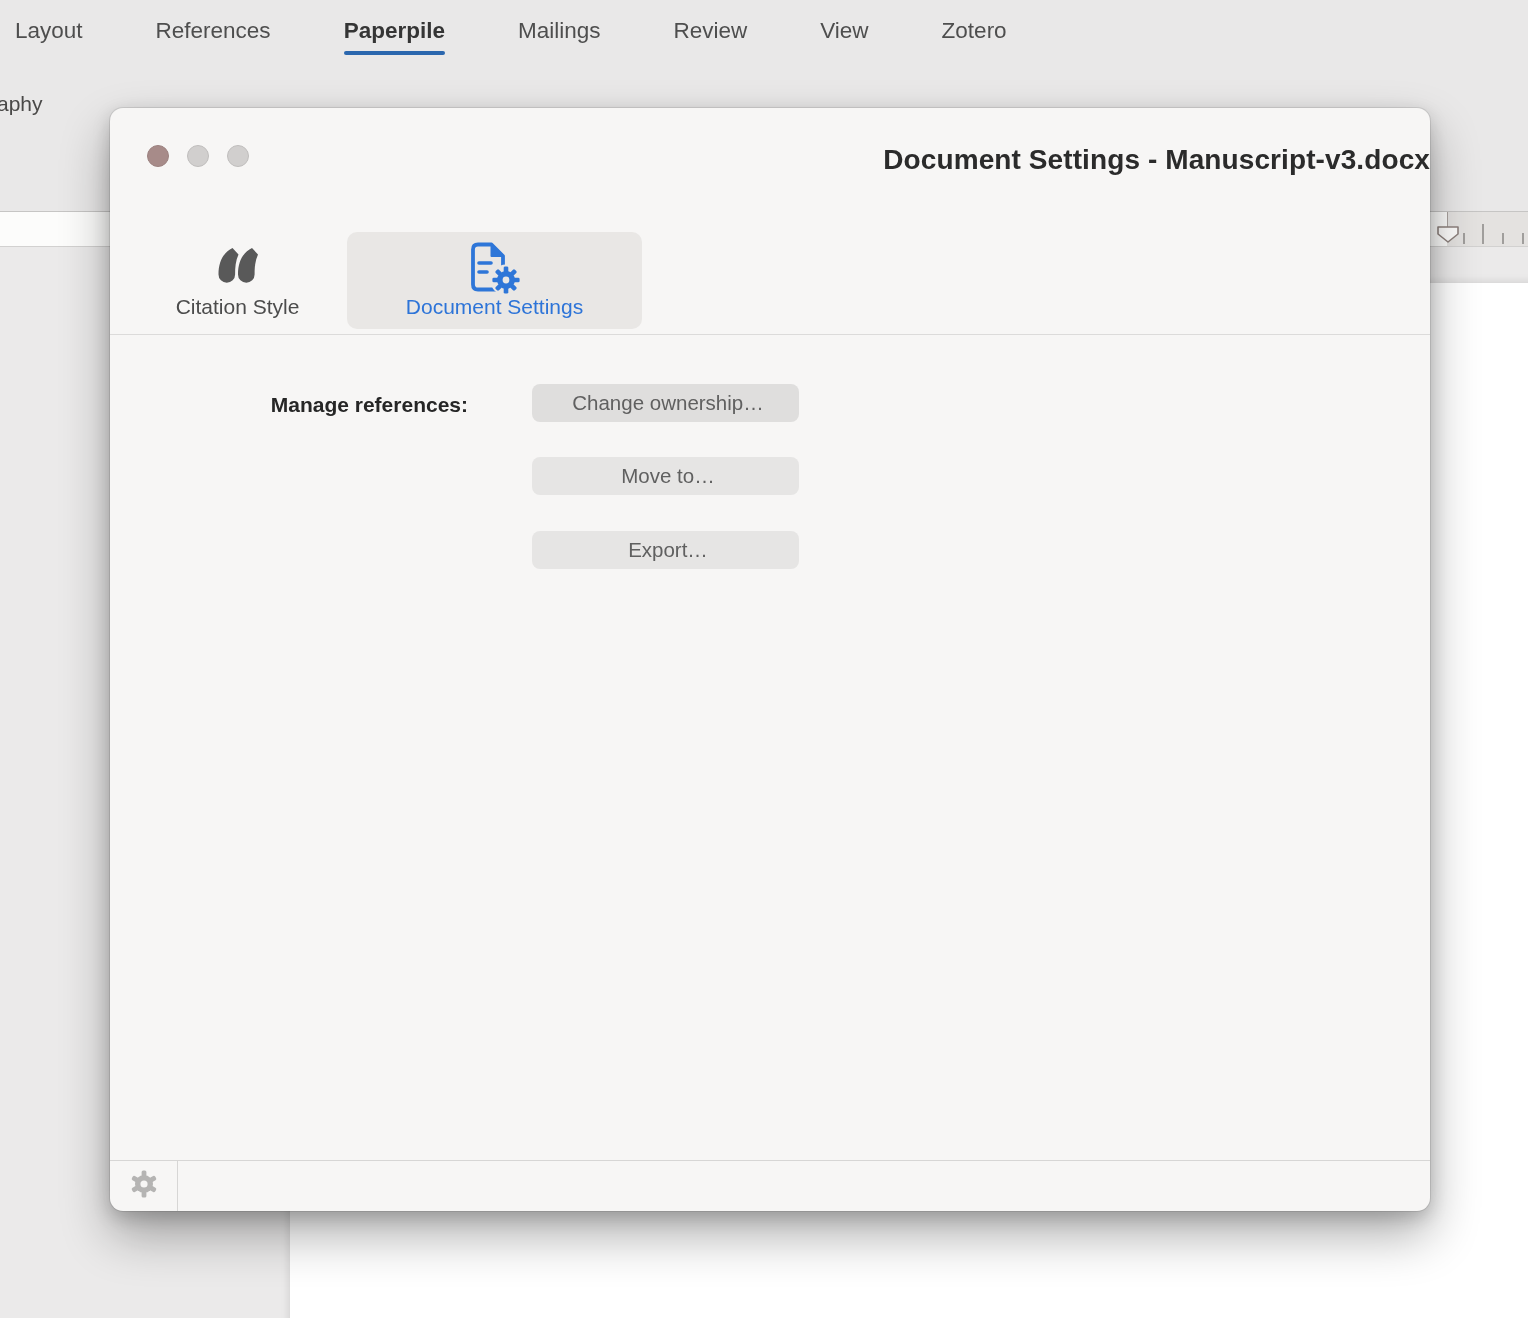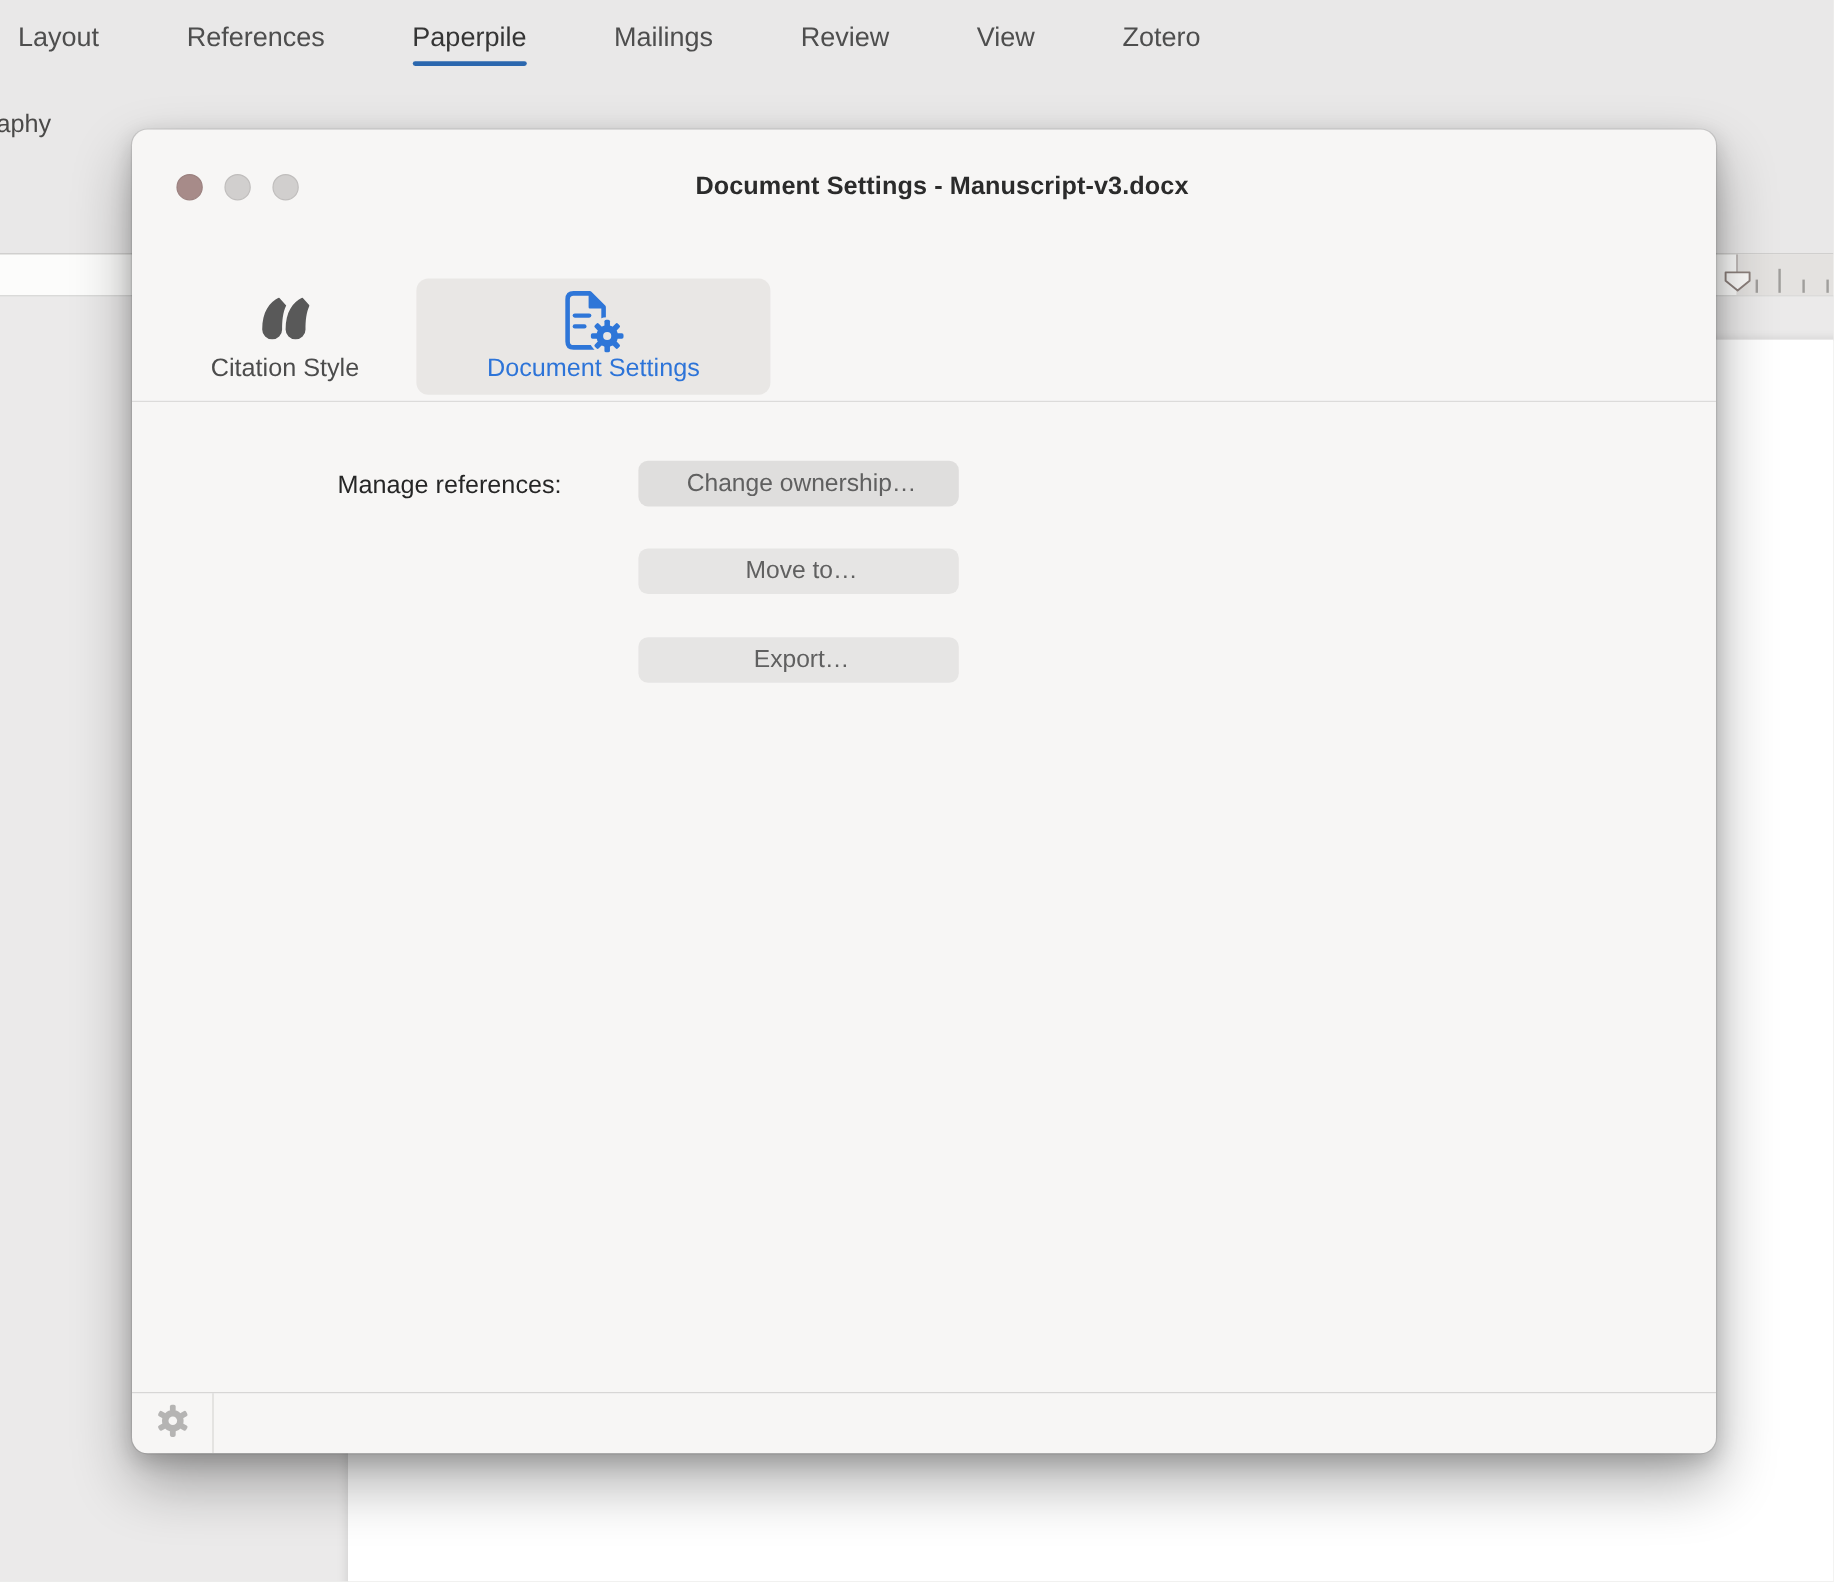--- a/index.html
+++ b/index.html
@@ -16,21 +16,21 @@
 
   
   .menu-tabs{
     position:absolute;left:15px;top:16px;
     display:flex;column-gap:73px;
     font-size:22.5px;color:#4e4e4e;
     line-height:30px;
     white-space:nowrap;
   }
   .menu-tab{position:relative;cursor:default;}
-  .menu-tab.active{font-weight:400;color:#353535;}
+  .menu-tab.active{font-weight:700;color:#353535;}
   .menu-tab.active::after{
     content:"";
     position:absolute;left:0;right:0;bottom:-9px;
     height:4px;border-radius:2px;
     background:#2b67ae;
   }
   .ribbon-clipped{
     position:absolute;left:-3px;top:91px;
     font-size:21px;color:#4a4948;line-height:26px;
   }
@@ -81,22 +81,22 @@
     display:flex;gap:18px;
   }
   .light{
     width:22px;height:22px;border-radius:50%;
     box-sizing:border-box;cursor:default;
   }
   .light.close{background:#a78b89;border:1px solid #9c8280;}
   .light.min,.light.max{background:#d1cfce;border:1px solid #c0bebd;}
   .dialog-title{
     position:absolute;left:0;right:0;top:36px;
-    text-align:center;
-    font-size:21px;font-weight:600;color:#2b2b2b;
+    text-align:right;
+    font-size:28px;font-weight:600;color:#2b2b2b;
     letter-spacing:0.1px;
     padding-left:30px;
   }
   .dlg-tabs{
     position:absolute;left:0;top:112px;height:97px;width:100%;
   }
   .dlg-tab{
     position:absolute;top:12px;height:97px;
     display:flex;flex-direction:column;align-items:center;
     cursor:default;
@@ -113,21 +113,21 @@
   .dlg-tab.docset .tab-label{color:#2d74d8;}
   .quote-icon-wrap{position:absolute;top:16px;}
   .docset-icon-wrap{position:absolute;top:9px;}
   .tabs-separator{
     position:absolute;left:0;right:0;top:226px;height:1px;
     background:#dcdbda;
   }
   .manage-label{
     position:absolute;left:148px;top:285px;width:210px;
     text-align:right;
-    font-size:21px;color:#262626;
+    font-size:21px;color:#262626;font-weight:bold;
   }
   .dlg-btn{
     position:absolute;left:422px;width:267px;height:38px;
     border:none;border-radius:8px;
     background:#e6e5e4;
     font-family:"Liberation Sans", sans-serif;
     font-size:20.5px;color:#606060;
     display:flex;align-items:center;justify-content:center;
     cursor:default;
     padding-left:11px;

